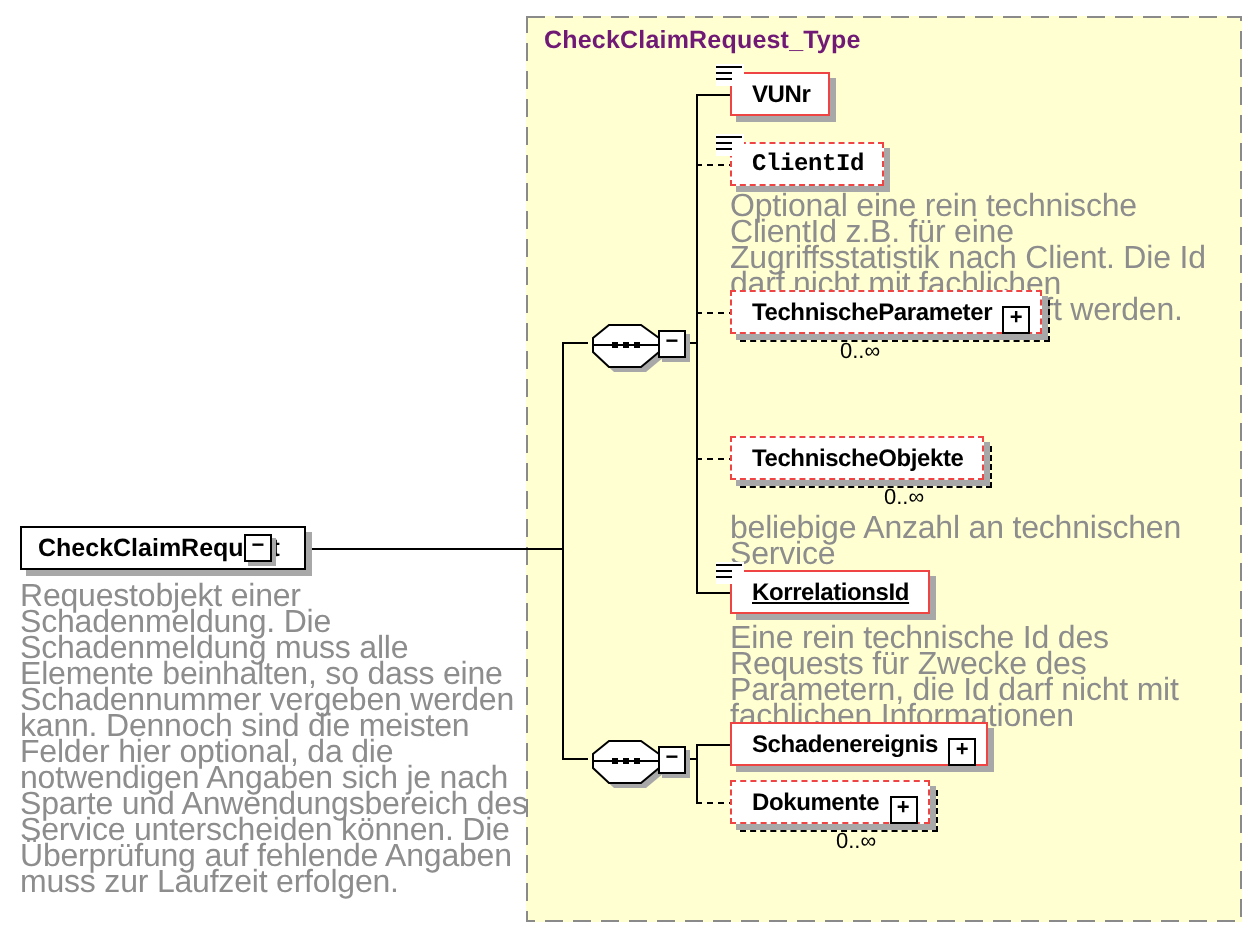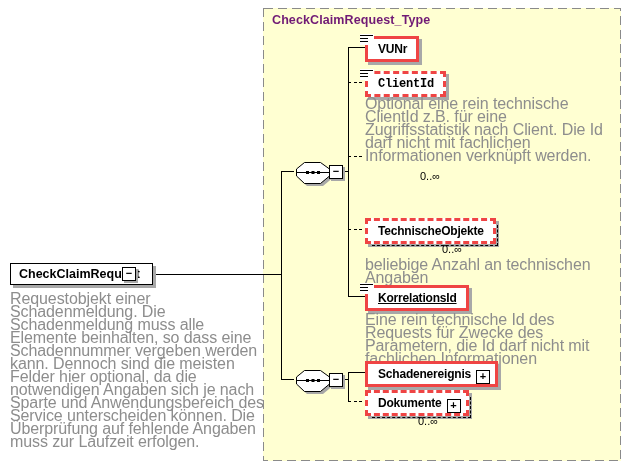--- a/index.html
+++ b/index.html
@@ -12,21 +12,21 @@
     position:absolute;left:263px;top:8px;width:358px;height:453px;
     background:#FFFFD2;z-index:0;box-sizing:border-box;
   }
   .panel-title{
     position:absolute;left:272px;top:13px;font-size:12.5px;font-weight:bold;
     color:#701a75;z-index:3;letter-spacing:0.1px;
   }
   svg.wires{position:absolute;left:0;top:0;z-index:1;}
   
   .node{
-    position:absolute;z-index:2;background:#ffffff;border:3px solid #ef4444;
+    position:absolute;z-index:2;background:#ffffff;border:1px solid #ef4444;
     height:20px;line-height:20px;padding:0 9px 0 10px;font-size:12px;font-weight:bold;
     color:#000;white-space:nowrap;box-shadow:3px 3px 0 #a8a8a8;letter-spacing:-0.2px;
   }
   .node.dashed{border-style:dashed;}
   .node.stacked::after{
     content:"";position:absolute;left:4px;top:4px;right:-5px;bottom:-5px;
     border-right:1px dashed #000;border-bottom:1px dashed #000;z-index:-1;
   }
   .root-node{
     position:absolute;left:10px;top:263px;z-index:2;background:#fff;border:1px solid #000;
@@ -136,27 +136,30 @@
   <div class="node dashed" style="left:365px;top:71px;font-family:Liberation Mono, monospace;">
     <div class="txt-icon">
         <i></i>
         <i></i>
         <i></i>
       </div>
     <span>ClientId</span>
   </div>
   <div class="desc" style="left:365px;top:97px;width:240px;">Optional eine rein technische ClientId z.B. für eine Zugriffsstatistik nach Client. Die Id darf nicht mit fachlichen Informationen verknüpft werden.</div>
 
+  <div class="node dashed stacked" style="left:365px;top:145px;">
+    <span>TechnischeParameter</span><span class="pm-inline"><span>+</span></span>
+  </div>
   <div class="occ" style="left:420px;top:170px;">0..∞</div>
 
   <div class="node dashed stacked" style="left:365px;top:218px;">
     <span>TechnischeObjekte</span>
   </div>
   <div class="occ" style="left:442px;top:243px;">0..∞</div>
-  <div class="desc" style="left:365px;top:258px;width:250px;">beliebige Anzahl an technischen Angaben</div>
+  <div class="desc" style="left:365px;top:258px;width:250px;">beliebige Anzahl an technischen Service</div>
 
   <div class="node" style="left:365px;top:285px;text-decoration:underline;">
     <div class="txt-icon">
         <i></i>
         <i></i>
         <i></i>
       </div>
     <span>KorrelationsId</span>
   </div>
   <div class="desc" style="left:365px;top:313px;width:234px;">Eine rein technische Id des Requests für Zwecke des Parametern, die Id darf nicht mit fachlichen Informationen verknüpft werden.</div>

